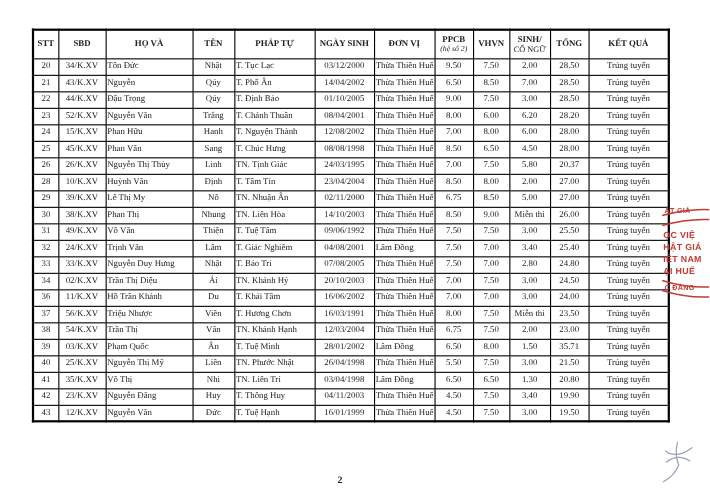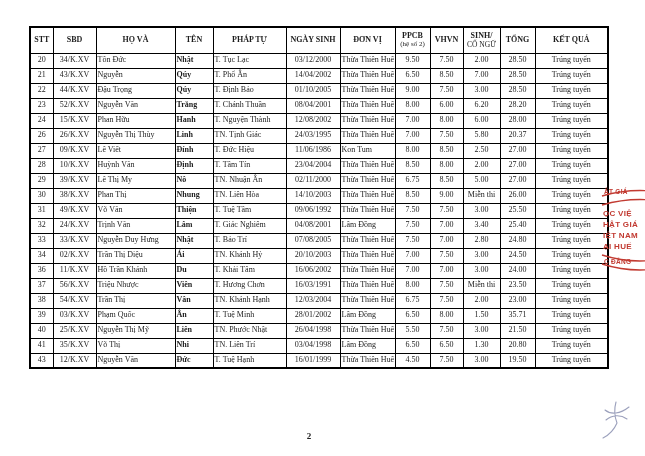--- a/index.html
+++ b/index.html
@@ -16,25 +16,25 @@
   }
   table.results th, table.results td {
     border:1px solid #000; overflow:hidden; white-space:nowrap;
     font-size:8px; line-height:1.05; color:var(--ink);
   }
   table.results th {
     height:26px; font-weight:bold; text-align:center; vertical-align:middle;
     padding:1px 0;
   }
   table.results th .sub { display:block; font-weight:normal; font-size:7.5px; }
-  table.results th .sub.italic { font-weight:normal; font-size:7px; }
+  table.results th .sub.italic { font-style:italic; font-weight:normal; font-size:7px; }
   table.results td { height:15px; vertical-align:middle; padding:0 1px; }
   td.al { text-align:left; padding-left:3px; }
   td.ac { text-align:center; }
-  td.bold { font-weight:bold; }
+  td.bold { font-weight:normal;text-align:center; }
   .page-number {
     position:absolute; left:0; right:27px; top:431px; text-align:center;
     font-size:9px; font-weight:bold; color:var(--ink);
   }
   .stamp { position:absolute; left:601px; top:183px; }
   .stamp text {
     fill:var(--stamp-color); font-family:"Liberation Sans","DejaVu Sans",sans-serif;
     font-weight:bold; font-size:8px; letter-spacing:.3px;
   }
   .stamp .arc-label { font-size:6.5px; }
@@ -143,45 +143,45 @@
           <td class="al">T. Nguyện Thành</td>
           <td class="ac">12/08/2002</td>
           <td class="al">Thừa Thiên Huế</td>
           <td class="ac">7.00</td>
           <td class="ac">8.00</td>
           <td class="ac">6.00</td>
           <td class="ac">28.00</td>
           <td class="ac">Trúng tuyển</td>
         </tr>
         <tr>
+          <td class="ac">25</td>
+          <td class="ac">45/K.XV</td>
+          <td class="al">Phan Văn</td>
+          <td class="al bold">Sang</td>
+          <td class="al">T. Chúc Hưng</td>
+          <td class="ac">08/08/1998</td>
+          <td class="al">Thừa Thiên Huế</td>
+          <td class="ac">8.50</td>
+          <td class="ac">6.50</td>
+          <td class="ac">4.50</td>
+          <td class="ac">28.00</td>
+          <td class="ac">Trúng tuyển</td>
+        </tr>
+        <tr>
           <td class="ac">26</td>
           <td class="ac">26/K.XV</td>
           <td class="al">Nguyễn Thị Thùy</td>
           <td class="al bold">Linh</td>
           <td class="al">TN. Tịnh Giác</td>
           <td class="ac">24/03/1995</td>
           <td class="al">Thừa Thiên Huế</td>
           <td class="ac">7.00</td>
           <td class="ac">7.50</td>
           <td class="ac">5.80</td>
           <td class="ac">20.37</td>
-          <td class="ac">Trúng tuyển</td>
-        </tr>
-        <tr>
-          <td class="ac">27</td>
-          <td class="ac">09/K.XV</td>
-          <td class="al">Lê Viết</td>
-          <td class="al bold">Đính</td>
-          <td class="al">T. Đức Hiệu</td>
-          <td class="ac">11/06/1986</td>
-          <td class="al">Kon Tum</td>
-          <td class="ac">8.00</td>
-          <td class="ac">8.50</td>
-          <td class="ac">2.50</td>
-          <td class="ac">27.00</td>
           <td class="ac">Trúng tuyển</td>
         </tr>
         <tr>
           <td class="ac">28</td>
           <td class="ac">10/K.XV</td>
           <td class="al">Huỳnh Văn</td>
           <td class="al bold">Định</td>
           <td class="al">T. Tâm Tín</td>
           <td class="ac">23/04/2004</td>
           <td class="al">Thừa Thiên Huế</td>
@@ -350,20 +350,34 @@
           <td class="ac">35/K.XV</td>
           <td class="al">Võ Thị</td>
           <td class="al bold">Nhi</td>
           <td class="al">TN. Liên Trí</td>
           <td class="ac">03/04/1998</td>
           <td class="al">Lâm Đồng</td>
           <td class="ac">6.50</td>
           <td class="ac">6.50</td>
           <td class="ac">1.30</td>
           <td class="ac">20.80</td>
+          <td class="ac">Trúng tuyển</td>
+        </tr>
+        <tr>
+          <td class="ac">42</td>
+          <td class="ac">23/K.XV</td>
+          <td class="al">Nguyễn Đăng</td>
+          <td class="al bold">Huy</td>
+          <td class="al">T. Thông Huy</td>
+          <td class="ac">04/11/2003</td>
+          <td class="al">Thừa Thiên Huế</td>
+          <td class="ac">4.50</td>
+          <td class="ac">7.50</td>
+          <td class="ac">3.40</td>
+          <td class="ac">19.90</td>
           <td class="ac">Trúng tuyển</td>
         </tr>
         <tr>
           <td class="ac">43</td>
           <td class="ac">12/K.XV</td>
           <td class="al">Nguyễn Văn</td>
           <td class="al bold">Đức</td>
           <td class="al">T. Tuệ Hạnh</td>
           <td class="ac">16/01/1999</td>
           <td class="al">Thừa Thiên Huế</td>

